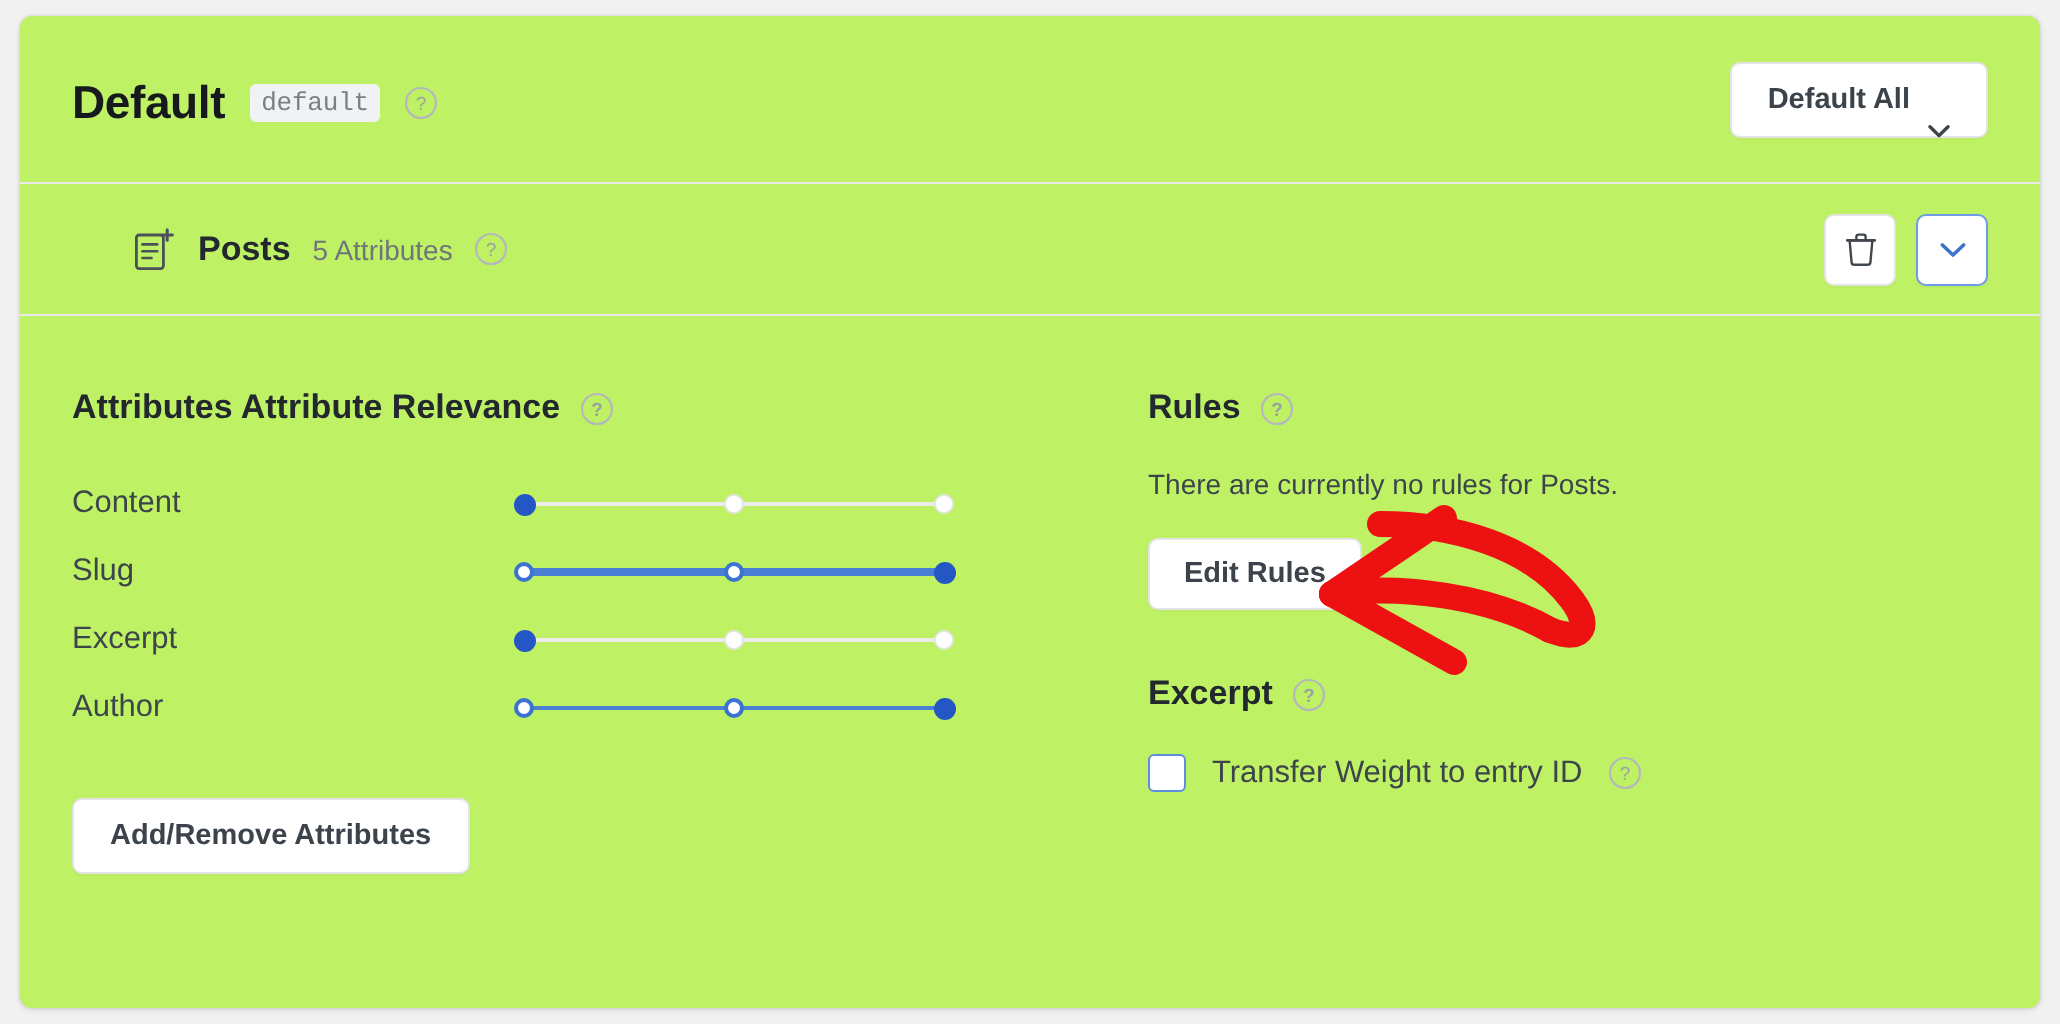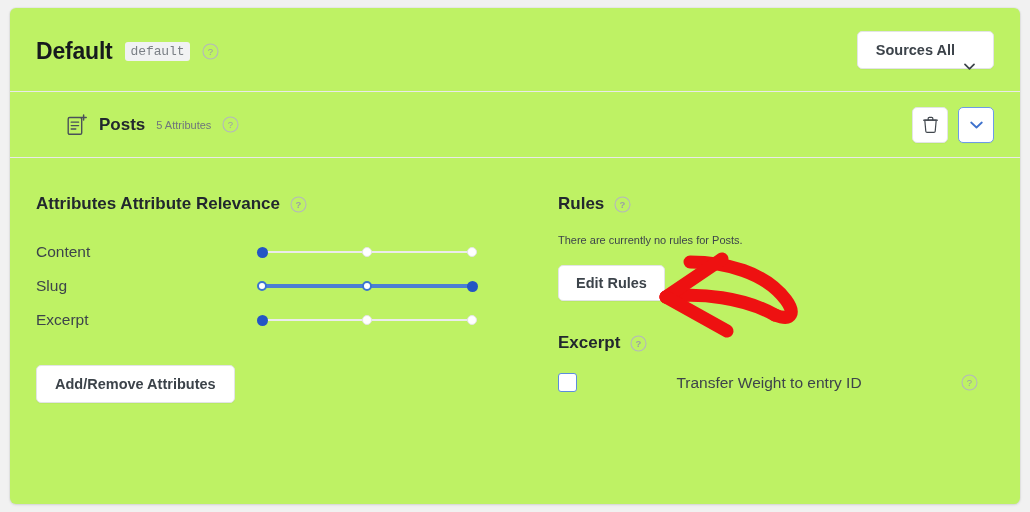--- a/index.html
+++ b/index.html
@@ -127,21 +127,21 @@
     gap: 11px;
     padding-left: 29px;
   }
   .doc-icon { width: 21px; height: 22px; display:block; }
   .section-name {
     font-size: 17px;
     font-weight: bold;
     color: #22282e;
   }
   .section-meta {
-    font-size: 11px;
+    font-size: 14px;
     color: #6f757b;
   }
   .section-right {
     position: absolute;
     right: 26px;
     top: 50%;
     transform: translateY(-50%);
     display: flex;
     gap: 10px;
   }
@@ -170,21 +170,21 @@
   }
 
   .col-left {
     position: absolute;
     left: 26px;
     top: 36px;
     width: 500px;
   }
   .col-right {
     position: absolute;
-    left: 548px;
+    left: 564px;
     top: 36px;
     width: 420px;
   }
 
   .section-heading {
     display: flex;
     align-items: center;
     gap: 10px;
     font-size: 17px;
     font-weight: bold;
@@ -246,37 +246,36 @@
   .dot.p1 { left: 50%; }
   .dot.p2 { left: 100%; }
 
   .addremove {
     margin-top: 28px;
   }
 
   
   .rules-text {
     margin-top: 20px;
-    font-size: 11px;
+    font-size: 14px;
     color: #3d444b;
   }
   .edit-rules-wrap { margin-top: 19px; }
   .btn-edit {
     font-size: 14.5px;
     height: 36px;
     line-height: 34px;
     padding: 0 17px;
   }
   .options-heading { margin-top: 32px; }
   .option-row {
     margin-top: 20px;
     display: flex;
     align-items: center;
     gap: 13px;
-    justify-content: space-between;
   }
   .checkbox {
     width: 19px;
     height: 19px;
     border: 1.5px solid #5d8ddc;
     border-radius: 3px;
     background: #fff;
     box-sizing: border-box;
     cursor: pointer;
     flex: 0 0 19px;
@@ -309,21 +308,21 @@
         <span class="help-icon">
           <svg width="17" height="17" viewBox="0 0 17 17">
             <circle cx="8.5" cy="8.5" r="7.5" fill="none" stroke="#b4b8bc" stroke-width="1.1"></circle>
             <text x="8.5" y="12.2" text-anchor="middle" font-family="Liberation Sans, sans-serif" font-size="9.5" fill="#9aa0a5">?</text>
           </svg>
         </span>
       </div>
 
       <div class="header-actions">
         <button class="btn btn-with-caret">
-          <span>Sources All</span>
+          <span>Default All</span>
           <span class="caret">
             <svg width="11" height="7" viewBox="0 0 11 7">
               <path d="M1 1.4 L5.5 5.8 L10 1.4" fill="none" stroke="#3c434a" stroke-width="1.7" stroke-linecap="round" stroke-linejoin="round"></path>
             </svg>
           </span>
         </button>
       </div>
     </div>
 
     <div class="section-bar">
@@ -403,20 +402,29 @@
           <div class="attr-row">
             <span class="attr-label">Excerpt</span>
             <div class="slider">
               <div class="track"></div>
               <span class="dot filled-on p0"></span>
               <span class="dot hollow-off p1"></span>
               <span class="dot hollow-off p2"></span>
             </div>
           </div>
 
+          <div class="attr-row">
+            <span class="attr-label">Author</span>
+            <div class="slider">
+              <div class="track on"></div>
+              <span class="dot hollow-on p0"></span>
+              <span class="dot hollow-on p1"></span>
+              <span class="dot filled-on p2"></span>
+            </div>
+          </div>
 
         </div>
 
         <div class="addremove">
           <button class="btn">Add/Remove Attributes</button>
         </div>
       </div>
 
       <div class="col-right">
         <div class="section-heading">

